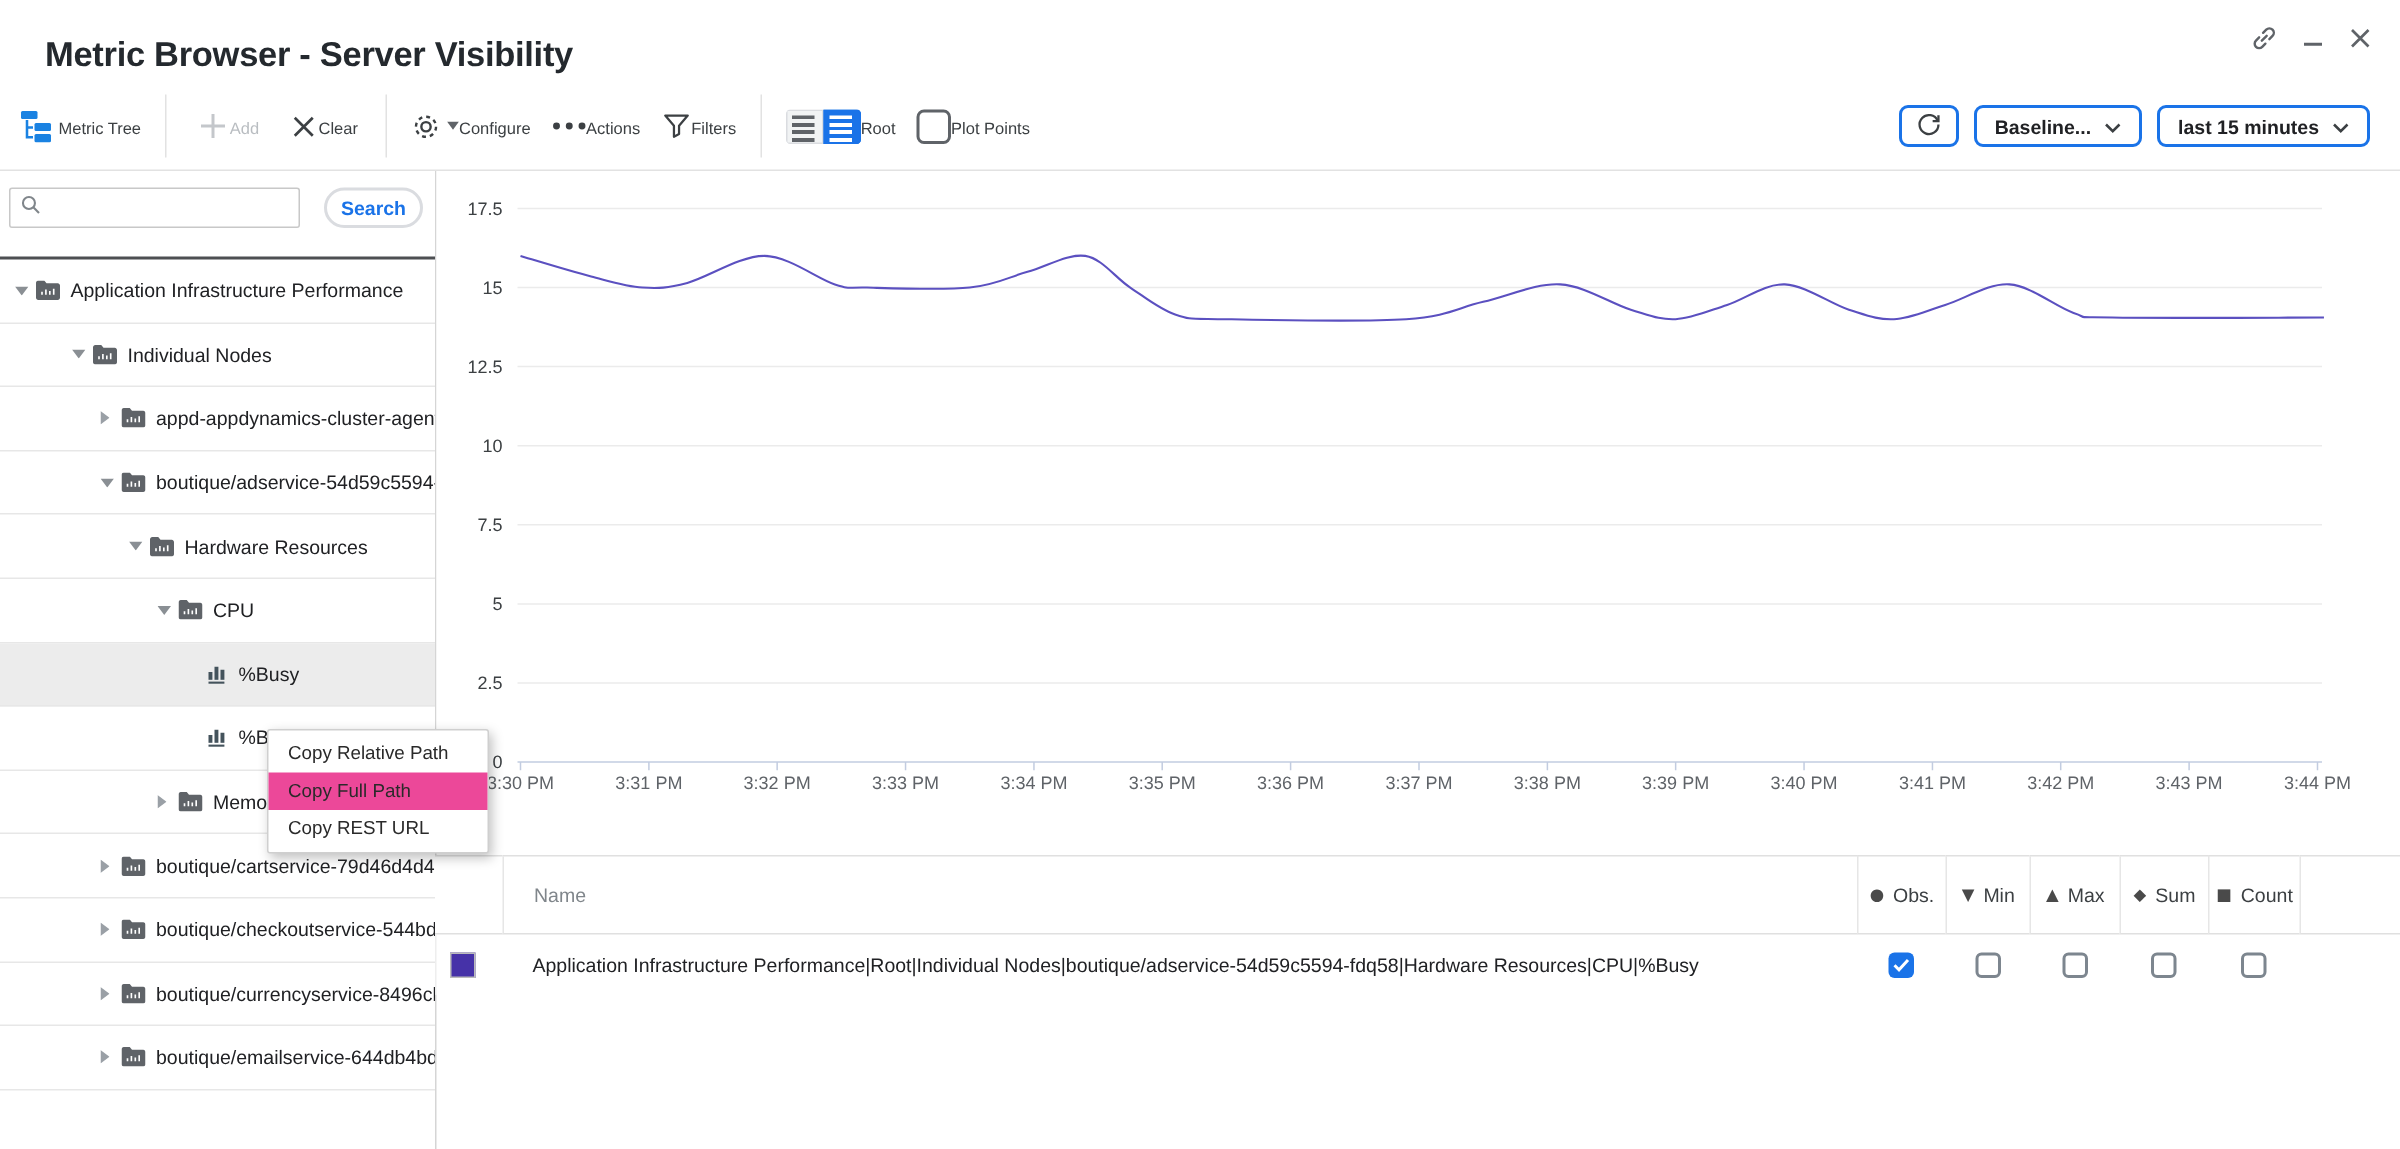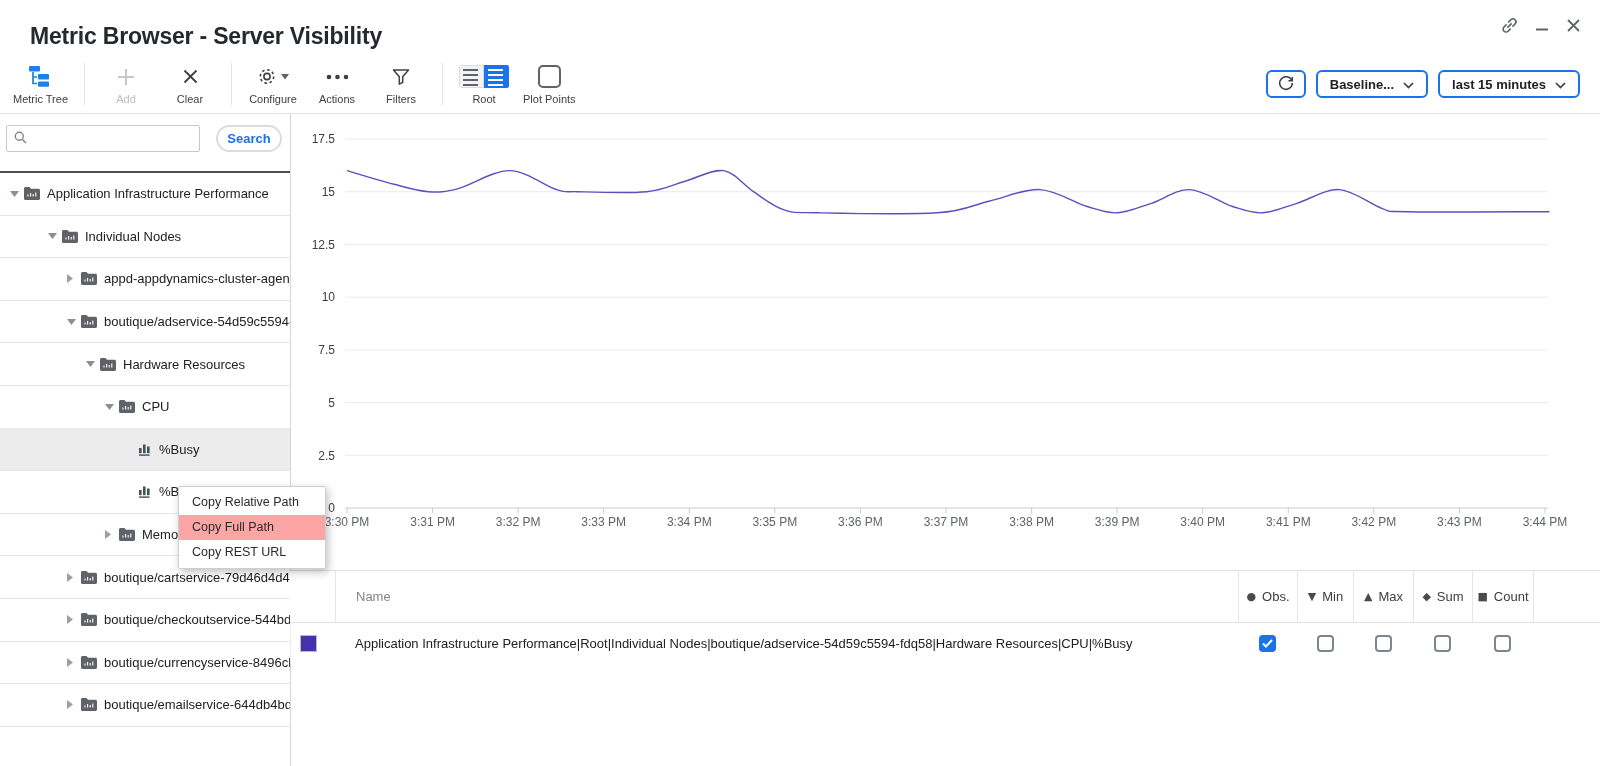--- a/index.html
+++ b/index.html
@@ -7,21 +7,21 @@
        font-family:"Liberation Sans","DejaVu Sans",sans-serif;color:#202124;}
   
   .hdr{position:absolute;top:0;left:0;right:0;height:55px;background:#fff;}
   .hdr h1{margin:10px;padding:13px 0 0 20px;font-size:23px;font-weight:700;color:#24292e;letter-spacing:-.2px;}
   .win-ctrls{position:absolute;top:16px;right:18px;display:flex;gap:15px;align-items:center;}
   .win-ctrls span{display:flex;cursor:pointer;}
   
   .toolbar{position:absolute;top:55px;left:0;right:0;height:59px;border-bottom:1px solid #e2e2e2;
            display:flex;align-items:center;justify-content:space-between;padding:0 20px 0 6px;box-sizing:border-box;background:#fff;}
   .tb-left{display:flex;align-items:center;height:100%;}
-  .tb-item{display:flex;flex-direction:column;align-items:center;justify-content:center;min-width:50px;padding:0 7px;cursor:pointer;}
+  .tb-item{display:flex;align-items:center;justify-content:center;min-width:50px;padding:0 7px;cursor:pointer;}
   .tb-icon{height:27px;display:flex;align-items:center;justify-content:center;}
   .tb-label{font-size:11px;color:#3c4043;margin-top:3px;white-space:nowrap;}
   .tb-item.disabled .tb-label{color:#b9bdc1;}
   .tb-sep{width:1px;height:42px;background:#e2e2e2;margin:0 9px;}
   .scale-wrap{display:flex;border-radius:3px;overflow:hidden;}
   .scale-a{width:23px;height:21px;background:#f1f3f4;border:1px solid #dadce0;
            background-image:repeating-linear-gradient(#5f6368 0 2.5px,transparent 2.5px 5px);background-size:15px 20px;background-position:3px 3px;background-repeat:no-repeat;}
   .scale-b{width:23px;height:21px;background:#1a73e8;border:1px solid #1a73e8;
            background-image:repeating-linear-gradient(#fff 0 2.5px,transparent 2.5px 5px);background-size:15px 20px;background-position:3px 3px;background-repeat:no-repeat;}
   .pp-box{width:19px;height:19px;border:2px solid #5f6368;border-radius:5px;background:#fff;}
@@ -57,21 +57,21 @@
   .td.leg{justify-content:center;}
   .td.first{border-left:1px solid #eee;}
   .swatch{width:17px;height:17px;border:1px solid #bbb;margin-left:9px;display:inline-block;box-sizing:border-box;}
   .cb{width:17px;height:17px;border-radius:4px;box-sizing:border-box;display:flex;align-items:center;justify-content:center;cursor:pointer;}
   .cb.off{border:2px solid #7d868f;background:#fff;}
   .cb.on{background:#1a73e8;}
   
   .ctx{position:absolute;left:178px;top:486px;width:146px;background:#fff;border:1px solid #cfcfcf;border-radius:2px;
        box-shadow:2px 3px 8px rgba(0,0,0,.25);padding:3px 0;z-index:50;}
   .ctx-item{height:25px;line-height:25px;padding-left:13px;font-size:12.5px;color:#2a2a2a;cursor:pointer;white-space:nowrap;}
-  .ctx-item.hl{background:#fca5a5;}
+  .ctx-item.hl{background:#ec4899;}
 </style>
 </head>
 <body>
 
 <div class="hdr">
   <h1>Metric Browser - Server Visibility</h1>
   <div class="win-ctrls">
     <span>
       <svg width="19" height="19" viewBox="0 0 20 20" fill="none" stroke="#5f6368" stroke-width="1.7" stroke-linecap="round">
         <path d="M8.3 11.7 L11.7 8.3"></path>

